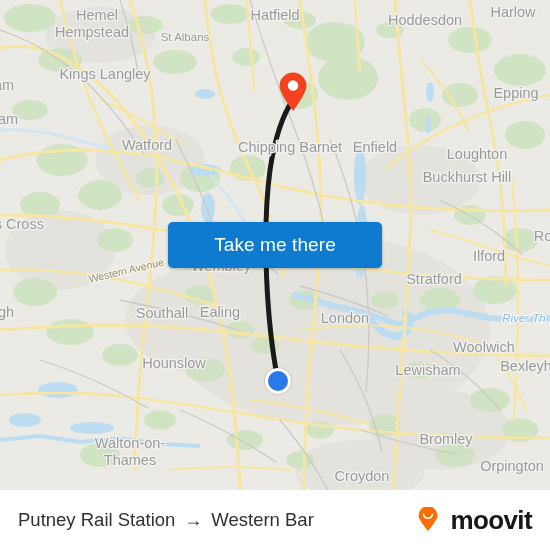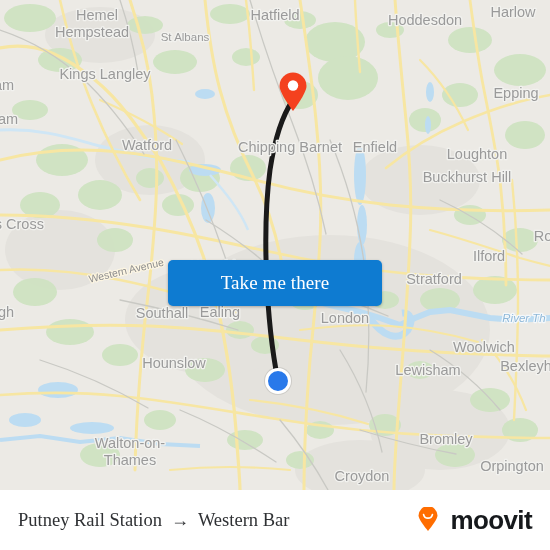--- a/index.html
+++ b/index.html
@@ -87,27 +87,26 @@
   .cta {
     position: absolute;
     left: 168px;
     top: 222px;
     width: 214px;
     height: 46px;
     background: #0e7bd1;
     border: none;
     border-radius: 5px;
     color: #ffffff;
-    font-family: Liberation Serif, serif;
+    font-family: Liberation Sans, sans-serif;
     font-size: 19px;
     letter-spacing: 0.1px;
     cursor: pointer;
     box-shadow: 0 1px 3px rgba(0,0,0,0.28);
     padding: 0;
-    margin-top: 38px;
   }
 
   
   .attrib {
     position: absolute;
     left: 0;
     bottom: 0;
     width: 550px;
     height: 22px;
     background: rgba(255,255,255,0.80);
@@ -138,21 +137,21 @@
   }
   .route-line {
     display: flex;
     align-items: center;
     gap: 9px;
     flex: 1 1 auto;
   }
   .route-from, .route-to {
     font-size: 18.5px;
     color: #2f3134;
-    font-family: Liberation Serif, serif;
+    font-family: Liberation Sans, sans-serif;
     white-space: nowrap;
   }
   .route-arrow {
     font-size: 18px;
     color: #2f3134;
     line-height: 1;
     display: inline-block;
   }
   .brand {
     display: flex;

